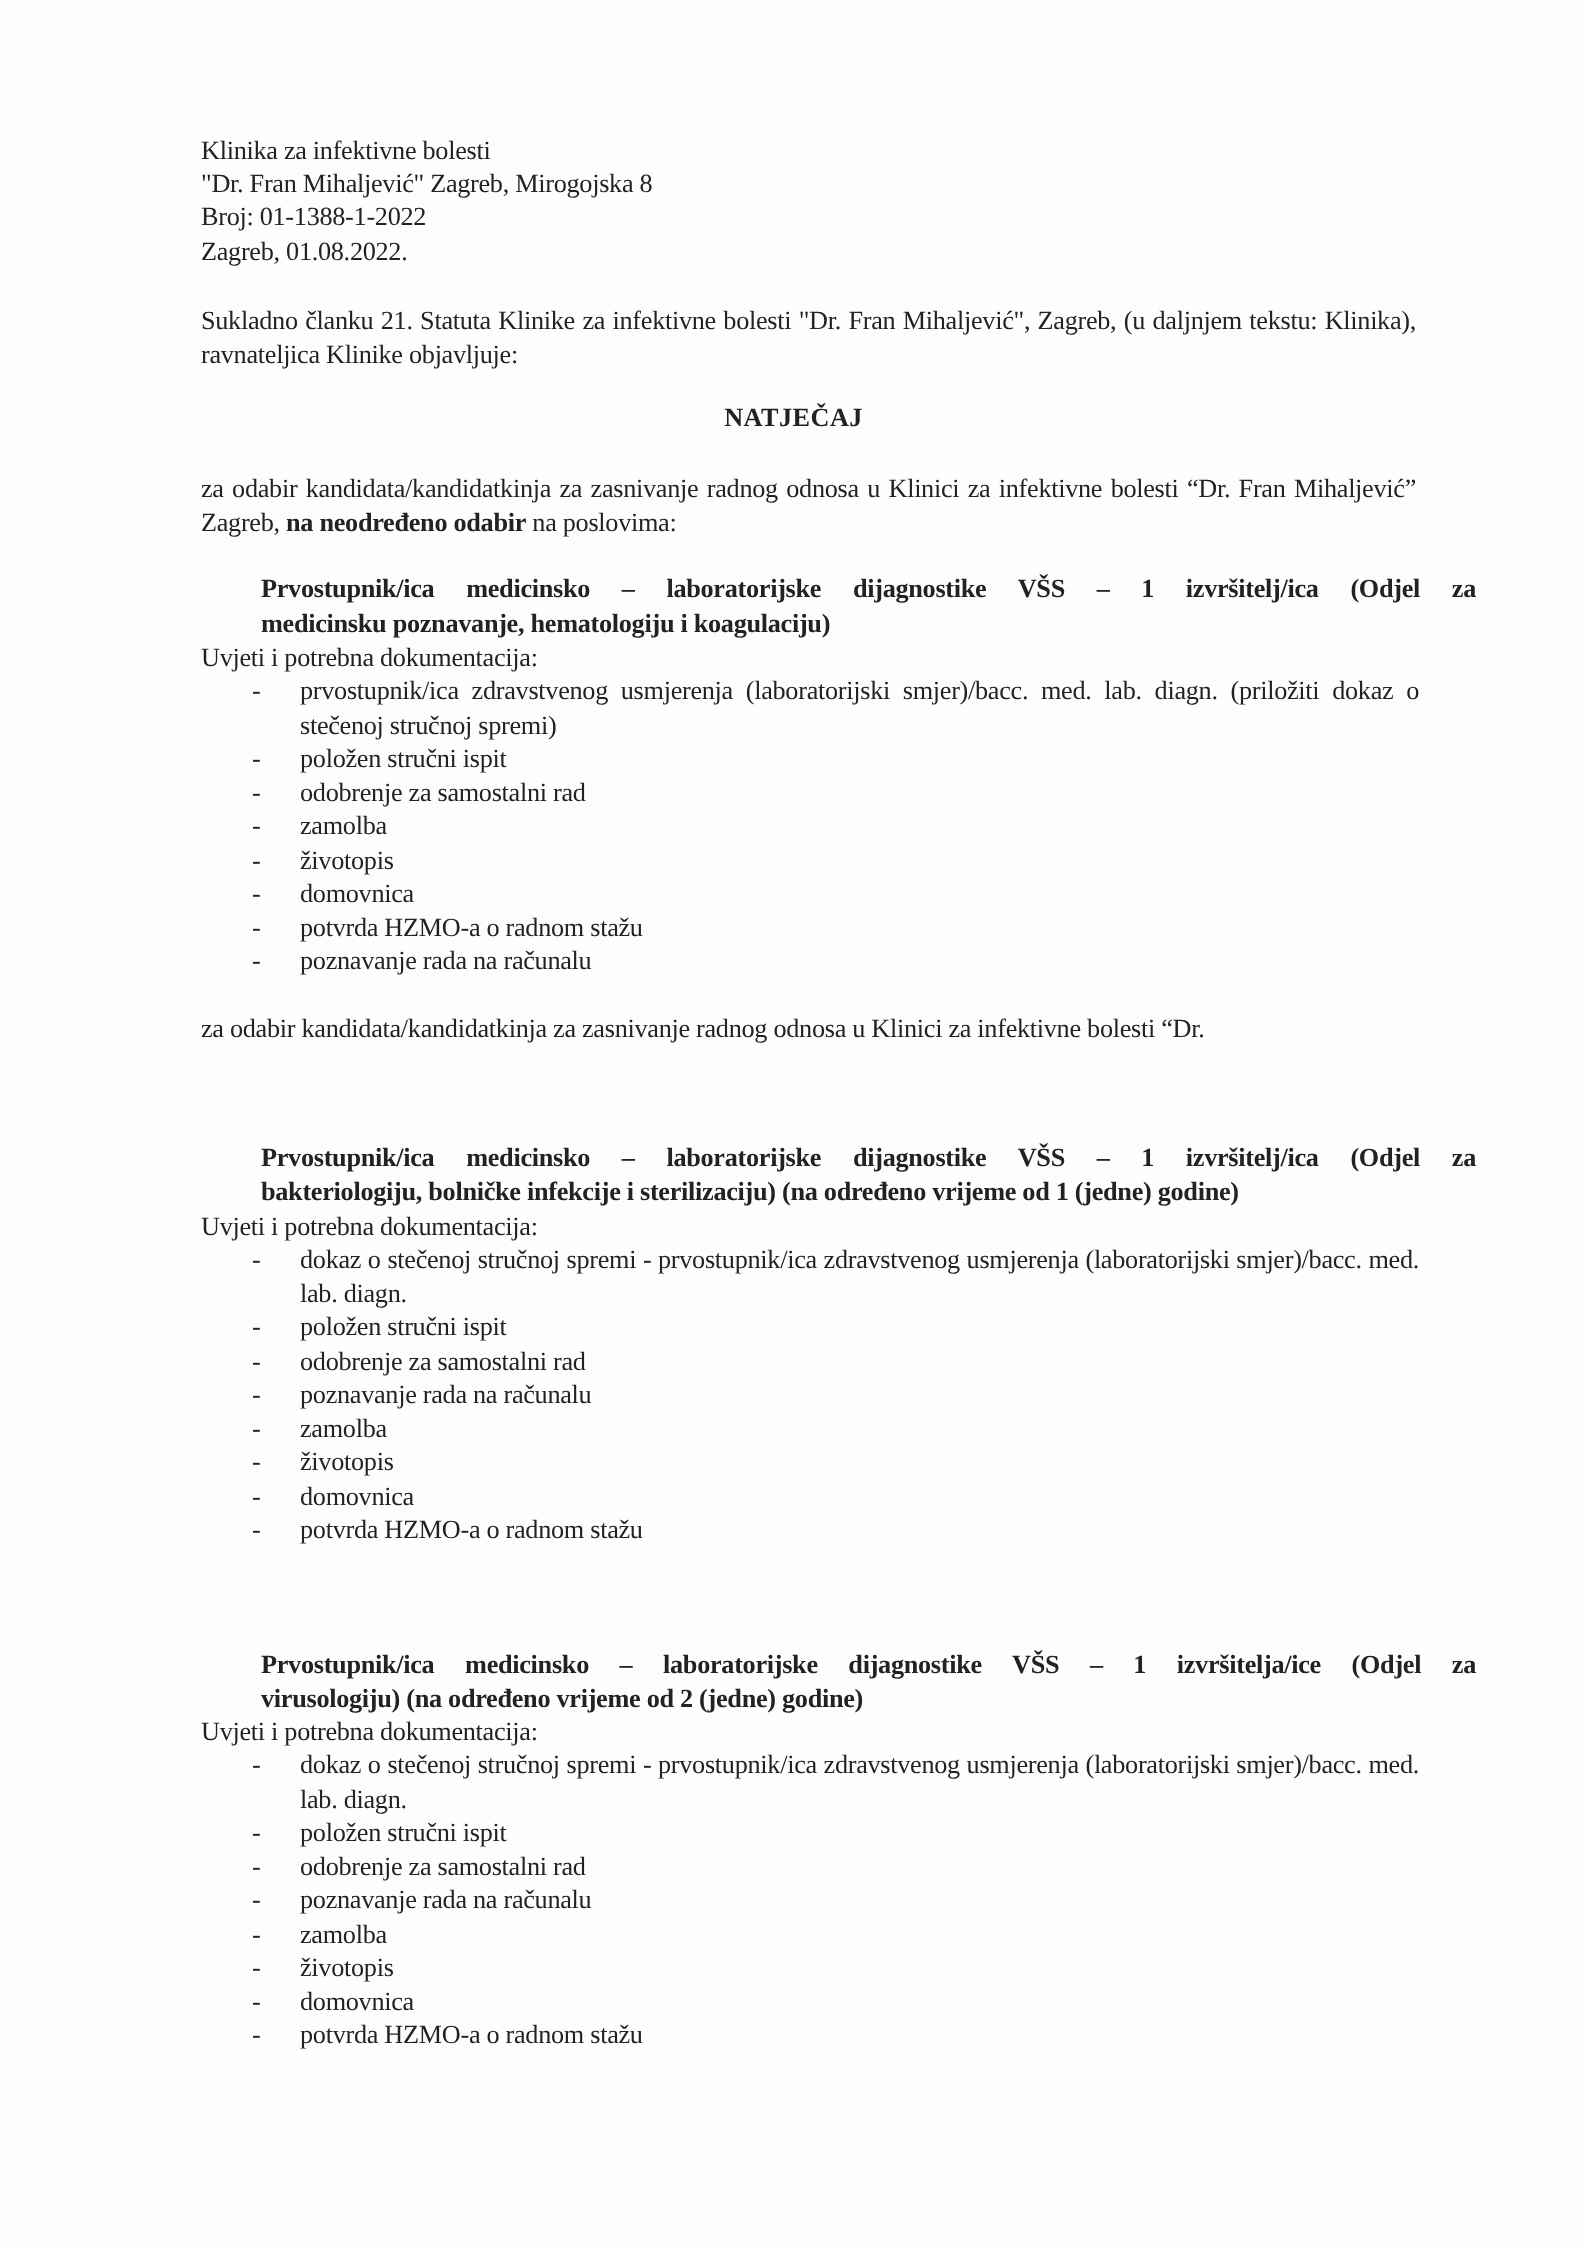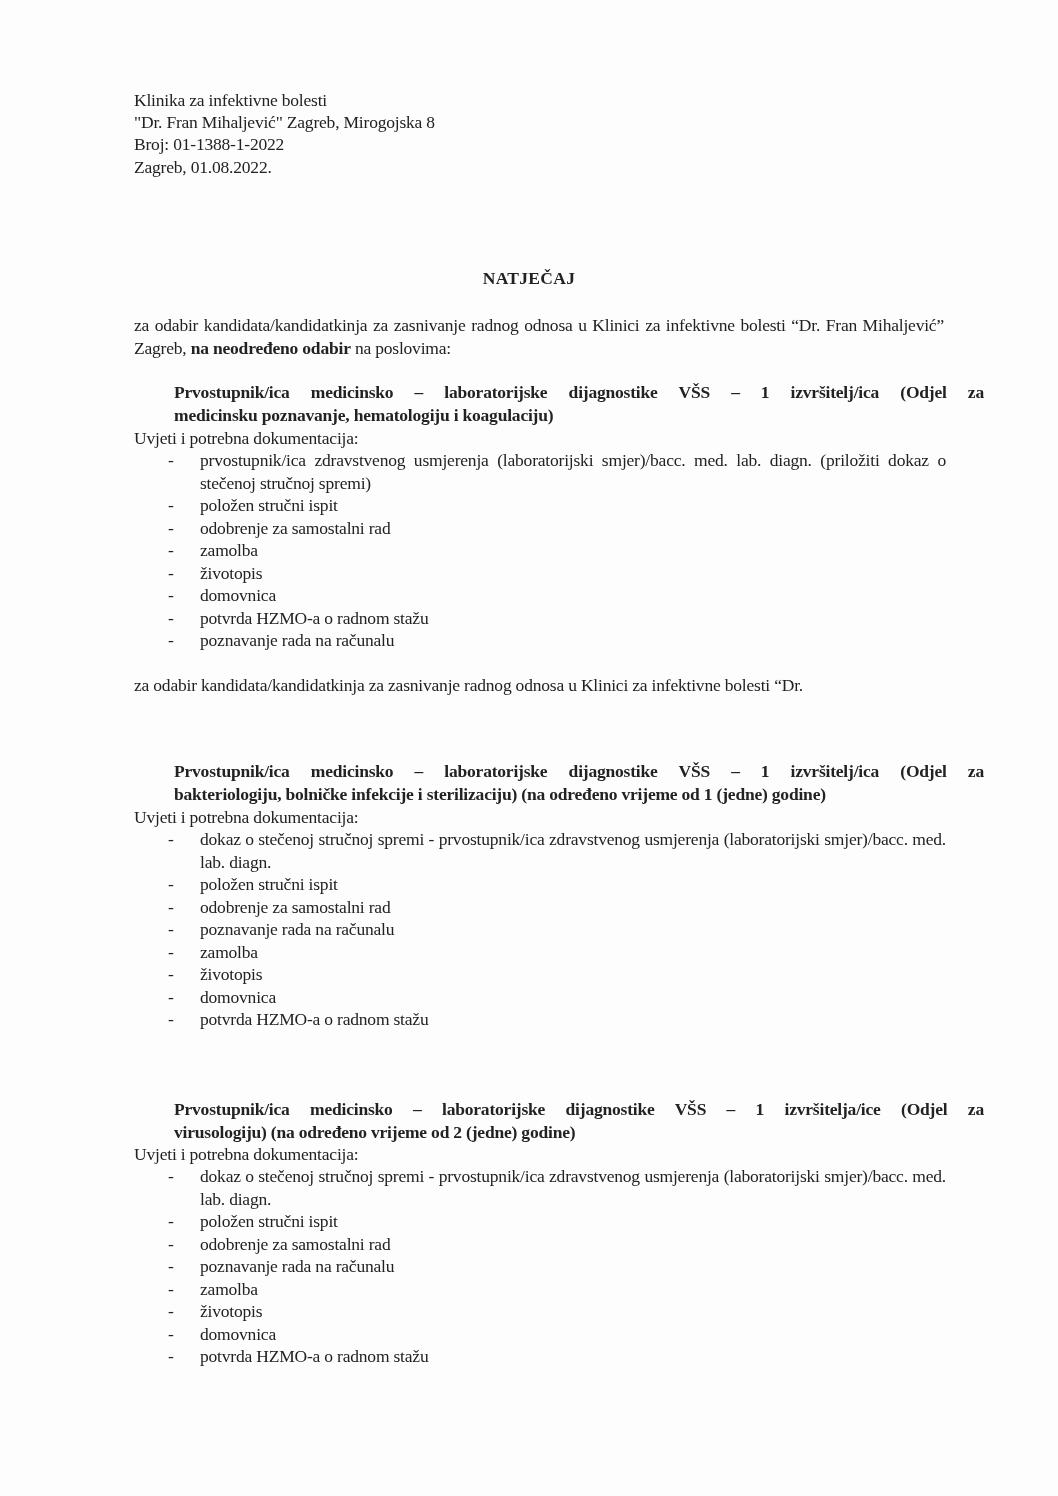--- a/index.html
+++ b/index.html
@@ -30,20 +30,21 @@
 </head>
 <body>
 
 <div class="page">
 
   <div class="line" style="top:89px;">Klinika za infektivne bolesti</div>
   <div class="line" style="top:111px;">"Dr. Fran Mihaljević" Zagreb, Mirogojska 8</div>
   <div class="line" style="top:133px;">Broj: 01-1388-1-2022</div>
   <div class="line" style="top:156px;">Zagreb, 01.08.2022.</div>
 
+  <div class="justify" style="top:202px;">Sukladno članku 21. Statuta Klinike za infektivne bolesti "Dr. Fran Mihaljević", Zagreb, (u daljnjem tekstu: Klinika), ravnateljica Klinike objavljuje:</div>
 
   <div class="title">NATJEČAJ</div>
 
   <div class="justify" style="top:314px;">
     <span>za odabir kandidata/kandidatkinja za zasnivanje radnog odnosa u Klinici za infektivne bolesti “Dr. Fran Mihaljević” Zagreb, </span><span class="bold">na neodređeno odabir</span><span> na poslovima:</span>
   </div>
 
   <div class="heading" style="top:381px;">
     <span class="l1">Prvostupnik/ica medicinsko – laboratorijske dijagnostike VŠS – 1 izvršitelj/ica (Odjel za</span>
     <span class="l2">medicinsku poznavanje, hematologiju i koagulaciju)</span>

